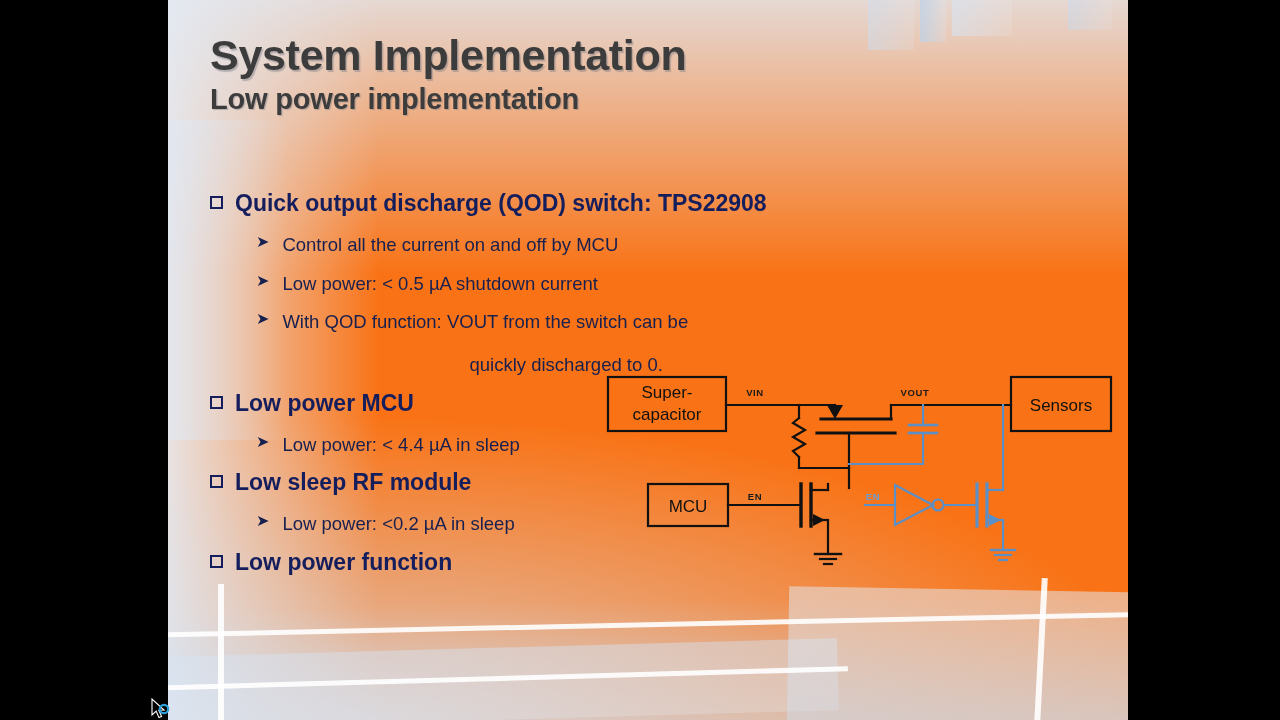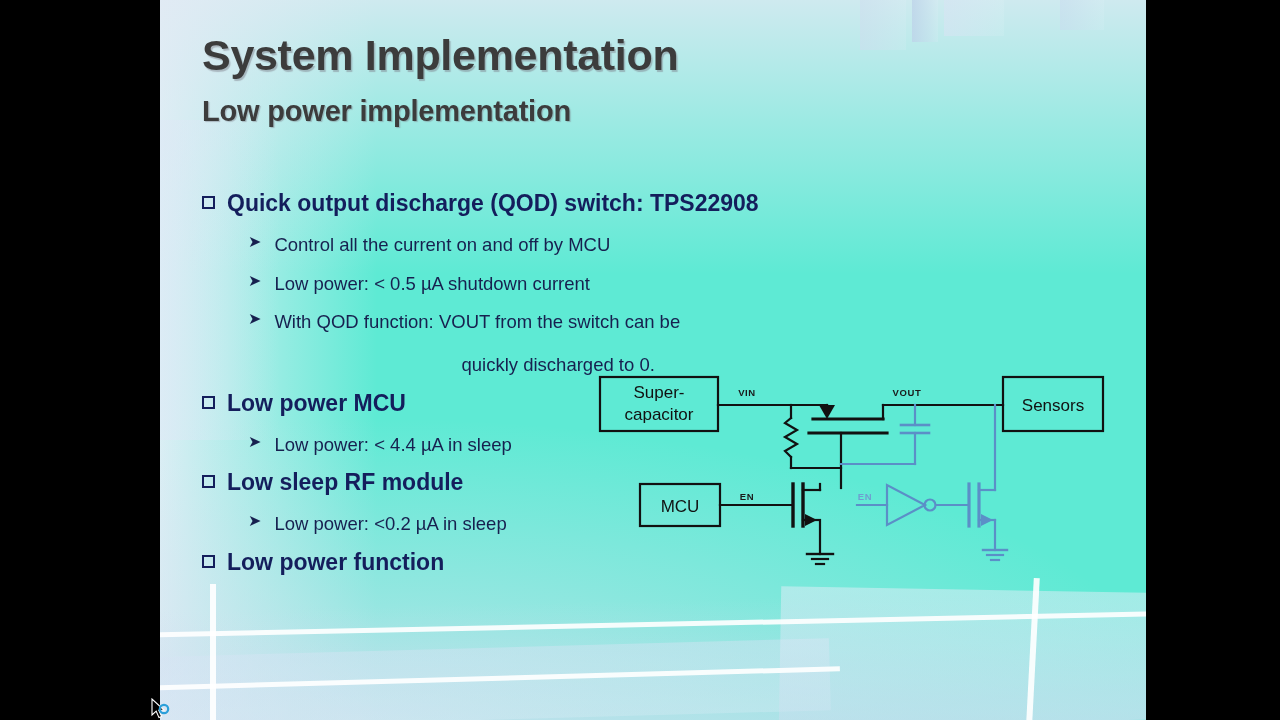--- a/index.html
+++ b/index.html
@@ -15,27 +15,26 @@
   #screen {
     position: relative;
     width: 1280px;
     height: 720px;
     background: #000000;
   }
 
   
   #slide {
     position: absolute;
-    left: 160px;
+    left: 168px;
     top: 0px;
     width: 960px;
     height: 720px;
-    background: #5eead4;
+    background: #f97316;
     overflow: hidden;
-    padding-left: 26px;
   }
 
   
   .bg-wash {
     position: absolute;
     inset: 0;
     background:
       linear-gradient(180deg, rgba(226,234,244,0.85) 0%, rgba(255,255,255,0.0) 38%),
       radial-gradient(120% 60% at 20% 100%, rgba(214,226,240,0.75) 0%, rgba(255,255,255,0) 70%),
       linear-gradient(90deg, rgba(232,239,248,0.9) 0%, rgba(255,255,255,0) 22%);
@@ -85,21 +84,21 @@
     line-height: 1.0;
     text-shadow: 1.5px 1.5px 1px rgba(120,120,130,0.45);
     white-space: nowrap;
   }
   .slide-subtitle {
     font-size: 29px;
     font-weight: bold;
     color: #3c3c3c;
     letter-spacing: -0.2px;
     line-height: 1.25;
-    margin-top: 16px;
+    margin-top: 4px;
     text-shadow: 1.2px 1.2px 1px rgba(120,120,130,0.45);
     white-space: nowrap;
   }
 
   
   #body {
     position: absolute;
     left: 42px;
     top: 190px;
     width: 640px;

